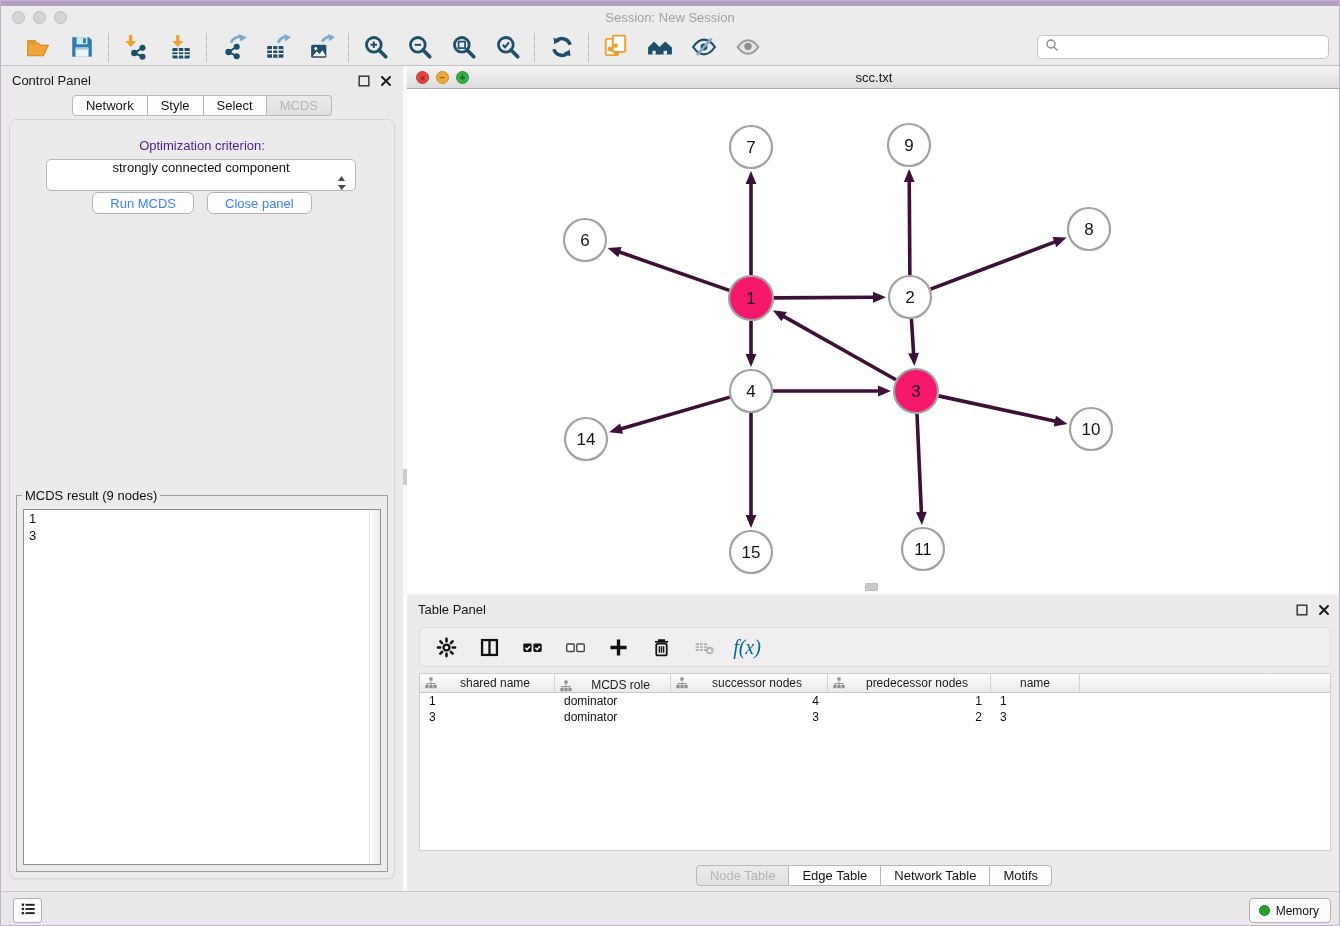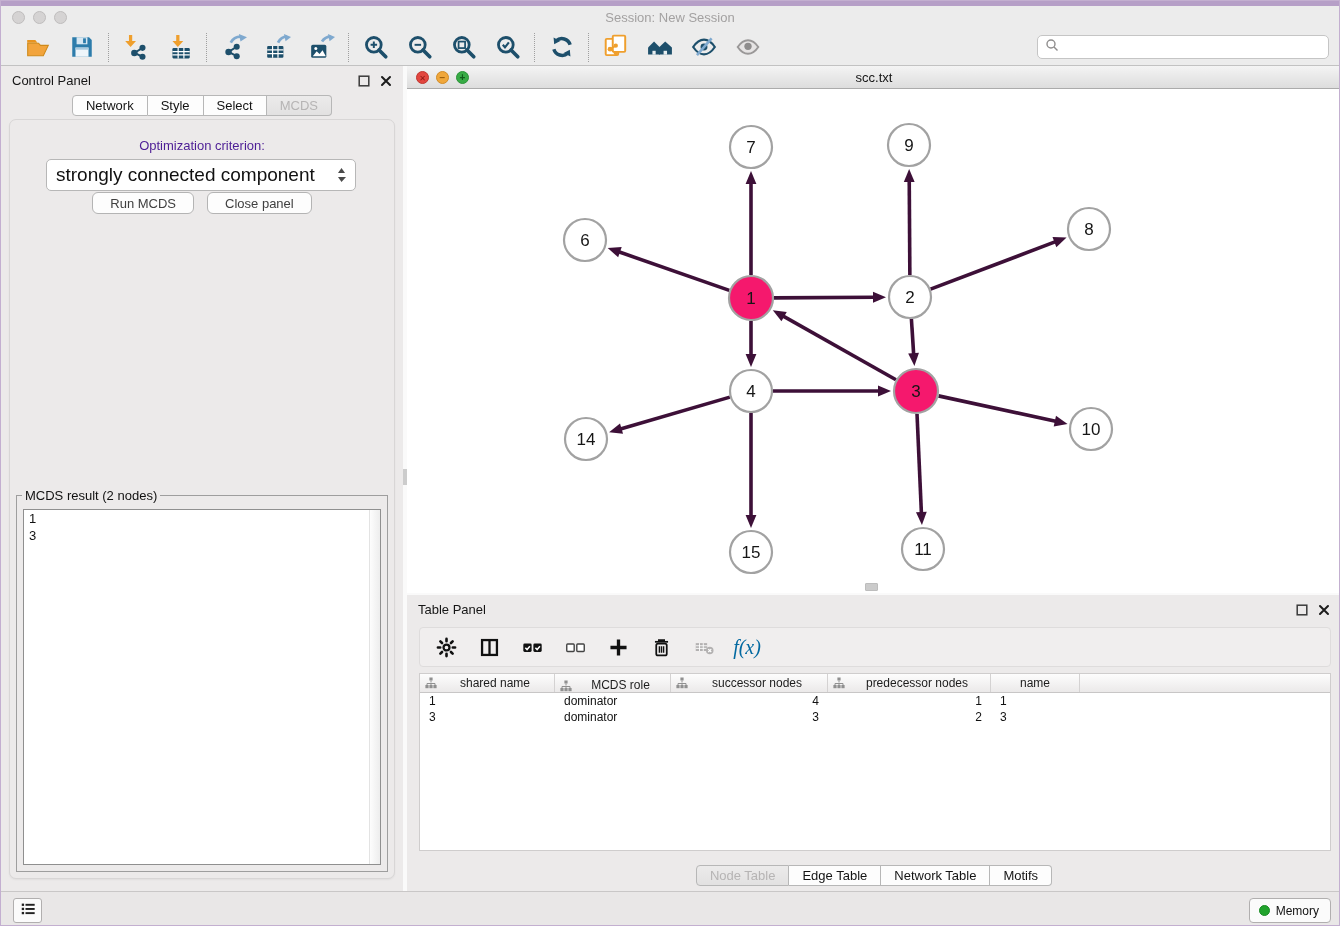--- a/index.html
+++ b/index.html
@@ -40,25 +40,25 @@
   .tab { height:21px; line-height:19px; padding:0 13px; background:#fdfdfd; border:1px solid #b7b7b7;
          border-left:none; font-size:13px; color:#141414; cursor:default; }
   .tab:first-child { border-left:1px solid #b7b7b7; border-radius:4px 0 0 4px; }
   .tab:last-child { border-radius:0 4px 4px 0; }
   .tab.active { background:linear-gradient(#ecebeb,#e2e1e1); color:#b6b4b4; }
   .cp-body { position:absolute; left:8px; right:8px; top:53px; bottom:12px; background:#eceaea;
              border:1px solid #d8d6d6; border-radius:7px; box-shadow:0 1px 2px rgba(0,0,0,.05); }
   .opt-label { position:absolute; top:18px; left:0; right:0; text-align:center; font-size:13px; color:#4c1d95; }
   .combo { position:absolute; left:36px; right:38px; top:39px; height:32px; background:#fff;
            border:1px solid #b7b7b7; border-radius:5px; display:flex; align-items:center;
-           font-size:19px; color:#111; padding:0 9px; cursor:default; }
+           font-size:13px; color:#111; padding:0 9px; cursor:default;flex-direction:column; }
   .combo .stepper { margin-left:auto; display:flex; align-items:center; }
   .btn-row { position:absolute; top:72px; left:0; right:0; display:flex; justify-content:center; gap:13px; }
   .btn { height:22px; padding:0 17px; background:#fdfdfd; border:1px solid #b4b4b4; border-radius:6px;
-         font-size:13px; color:#404040; display:flex; align-items:center; cursor:default; }
+         font-size:13px; color:#3b82f6; display:flex; align-items:center; cursor:default; }
   .result-box { position:absolute; left:6px; right:6px; top:375px; bottom:6px; border:1px solid #9e9e9e; }
   .result-legend { position:absolute; top:-8px; left:5px; background:#eceaea; padding:0 3px; font-size:13px; color:#111; }
   .result-text { position:absolute; left:6px; right:6px; top:13px; bottom:6px; background:#fff;
                  border:1px solid #8f8f8f; overflow:hidden; }
   .result-line { font-size:13px; line-height:17px; padding-left:5px; color:#111; }
   .scroll-track { position:absolute; right:0; top:0; bottom:0; width:11px;
                   background:linear-gradient(to right,#fdfdfd,#ededed); border-left:1px solid #e3e3e3; }
 
   
   .v-divider { position:absolute; left:402px; top:65px; width:4px; height:825px; background:#fafafa; }
@@ -329,21 +329,21 @@
               <path d="M4.5 1L8 6H1z" fill="#4a4a4a"></path>
               <path d="M4.5 15L1 10h8z" fill="#4a4a4a"></path>
             </svg>
         </span>
       </div>
       <div class="btn-row">
         <div class="btn">Run MCDS</div>
         <div class="btn">Close panel</div>
       </div>
       <div class="result-box">
-        <div class="result-legend">MCDS result (2 nodes)</div>
+        <div class="result-legend">MCDS result (9 nodes)</div>
         <div class="result-text">
           <div>
               <div class="result-line">1</div>
               <div class="result-line">3</div>
             </div>
           <div class="scroll-track"></div>
         </div>
       </div>
     </div>
   </section>

